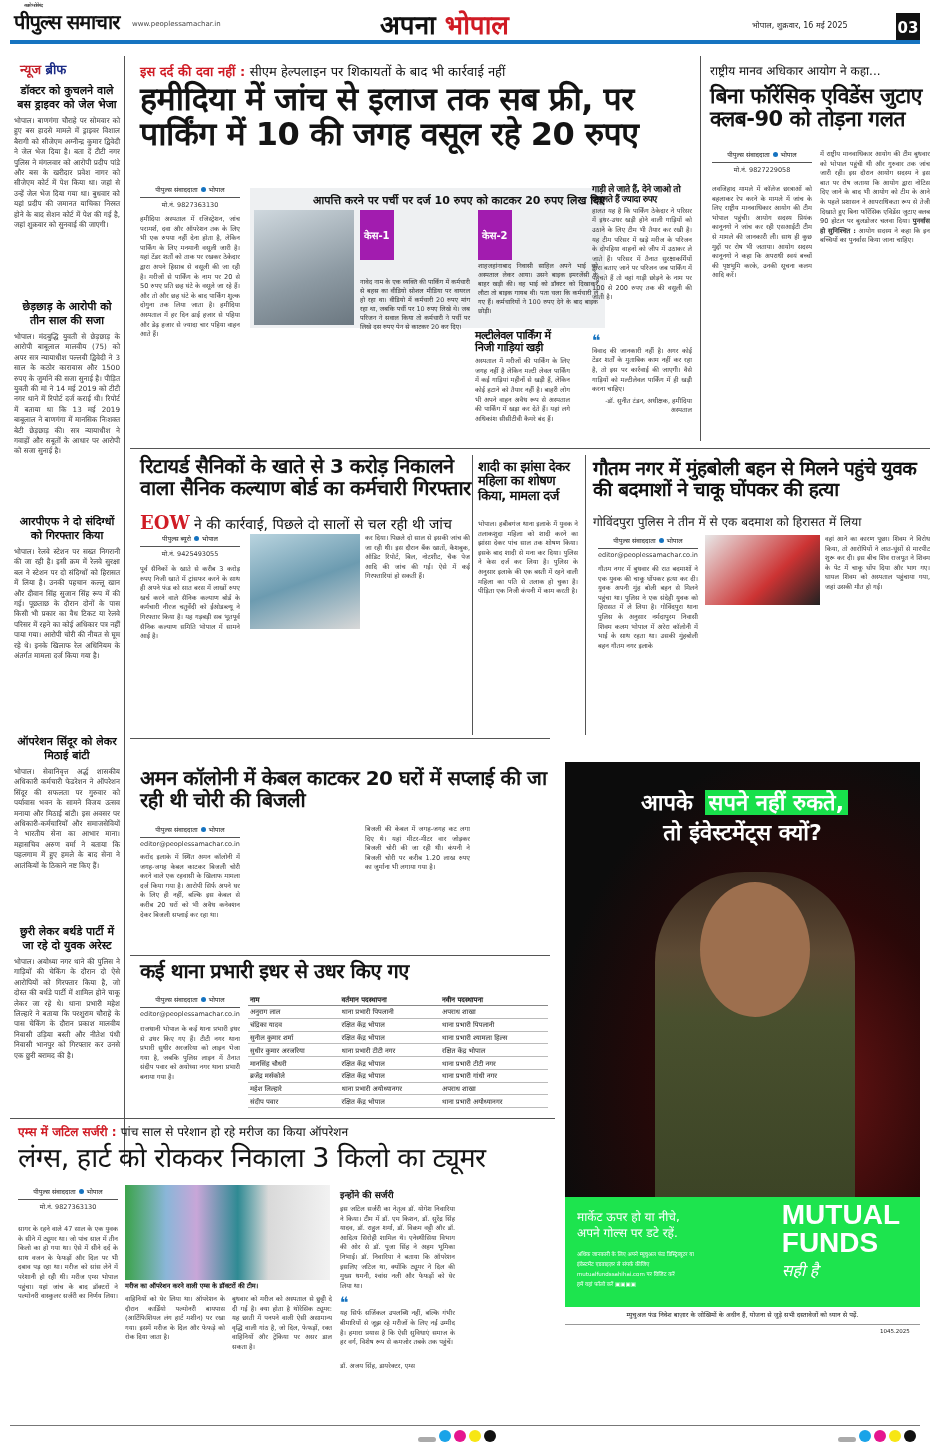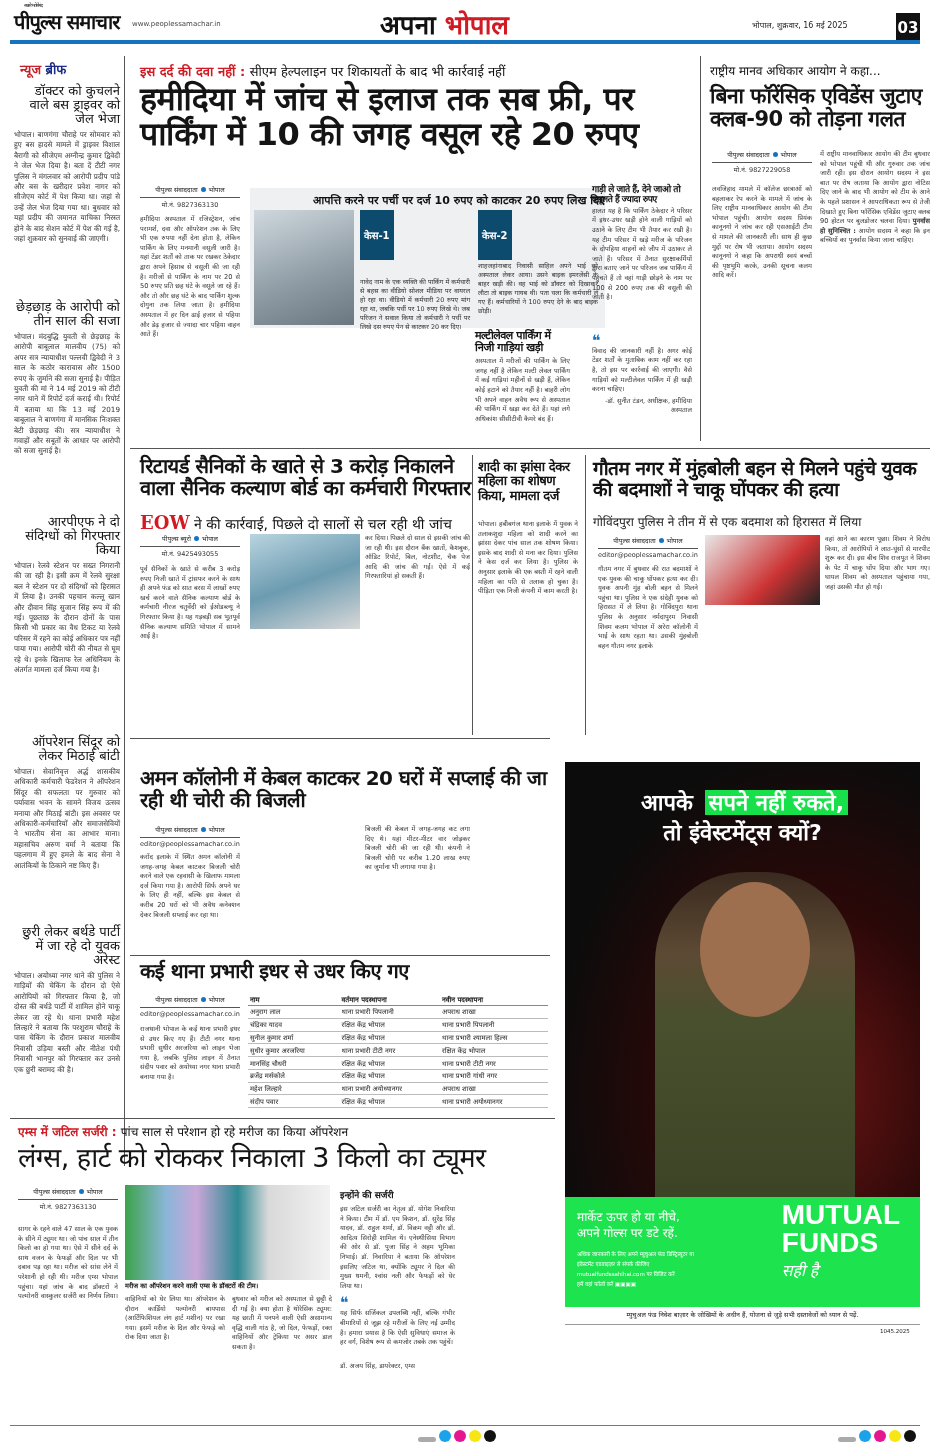--- a/index.html
+++ b/index.html
@@ -11,32 +11,32 @@
 .url{left:80px;top:20px;font-size:7px;color:#444}
 .section-title{left:380px;top:6px;font-size:26px;font-weight:bold;color:#111}
 .section-title .red{color:#d01b24}
 .dateline{left:752px;top:19px;font-size:8px;color:#222}
 .pagenum{left:896px;top:13px;width:24px;height:30px;background:#111;color:#fff;font-size:15px;font-weight:bold;text-align:center;line-height:30px}
 .blueline{left:10px;top:40px;width:910px;height:4px;background:#1673c0}
 .col-rule{background:#555;width:1px}
 .brief-head{left:20px;top:60px;font-size:13px;font-weight:bold;color:#c5212a}
 .brief-head b{color:#1c2c86}
 .brief{left:14px;width:106px;font-size:7.2px;line-height:10.4px;color:#333;text-align:justify}
-.brief h4{font-size:13px;line-height:14px;font-weight:normal;color:#111;margin-bottom:4px;text-align:right}
+.brief h4{font-size:11px;line-height:14px;font-weight:bold;color:#111;margin-bottom:4px;text-align:center}
 .brief p{margin-bottom:8px}
 .kicker{font-size:13px;font-weight:bold;color:#111}
 .kicker .red{color:#d01b24}
 .kicker .light{font-weight:normal}
 .headline{font-weight:bold;color:#141414;line-height:1.1;letter-spacing:-0.5px}
 .byline{font-size:6.5px;color:#222;border-bottom:1px solid #555;padding-bottom:3px;text-align:center}
 .byline .dot{display:inline-block;width:5px;height:5px;border-radius:50%;background:#1673c0;margin:0 3px}
 .mob{font-size:6.5px;text-align:center;color:#333;margin-top:2px}
 .body{font-size:6.6px;line-height:9.6px;color:#333;text-align:justify}
 .box{background:#eef0f2}
-.badge{display:inline-block;background:#0c4a6e;color:#fff;font-weight:bold;font-size:10px;padding:18px 4px}
+.badge{display:inline-block;background:#a21caf;color:#fff;font-weight:bold;font-size:10px;padding:18px 4px}
 .photo{background:linear-gradient(160deg,#cfd8de,#8d9aa3 60%,#6b7780)}
 table.posts{border-collapse:collapse;font-size:6.8px;color:#222}
 table.posts th{text-align:left;font-weight:bold;padding:1px 2px;border-bottom:1px solid #888}
 table.posts td{padding:1.4px 2px;border-bottom:1px solid #bbb}
 .ad{left:565px;top:762px;width:355px;height:545px;background:radial-gradient(ellipse at 70% 60%,#6a1414 0%,#2a0808 40%,#0c0c0c 75%)}
 .ad-head1{left:0;top:24px;width:355px;text-align:center;color:#fff;font-size:22px;font-weight:bold}
 .ad-head1 span{background:#18e04b;padding:0 4px}
 .ad-head2{left:0;top:54px;width:355px;text-align:center;color:#fff;font-size:22px;font-weight:bold}
 .ad-green{left:0;top:435px;width:355px;height:110px;background:#1de44e}
 .ad-person{left:90px;top:110px;width:200px;height:325px;border-radius:90px 90px 0 0;background:linear-gradient(180deg,#3a2a1f 0%,#5d4a34 25%,#49502e 45%,#3c4426 100%)}

